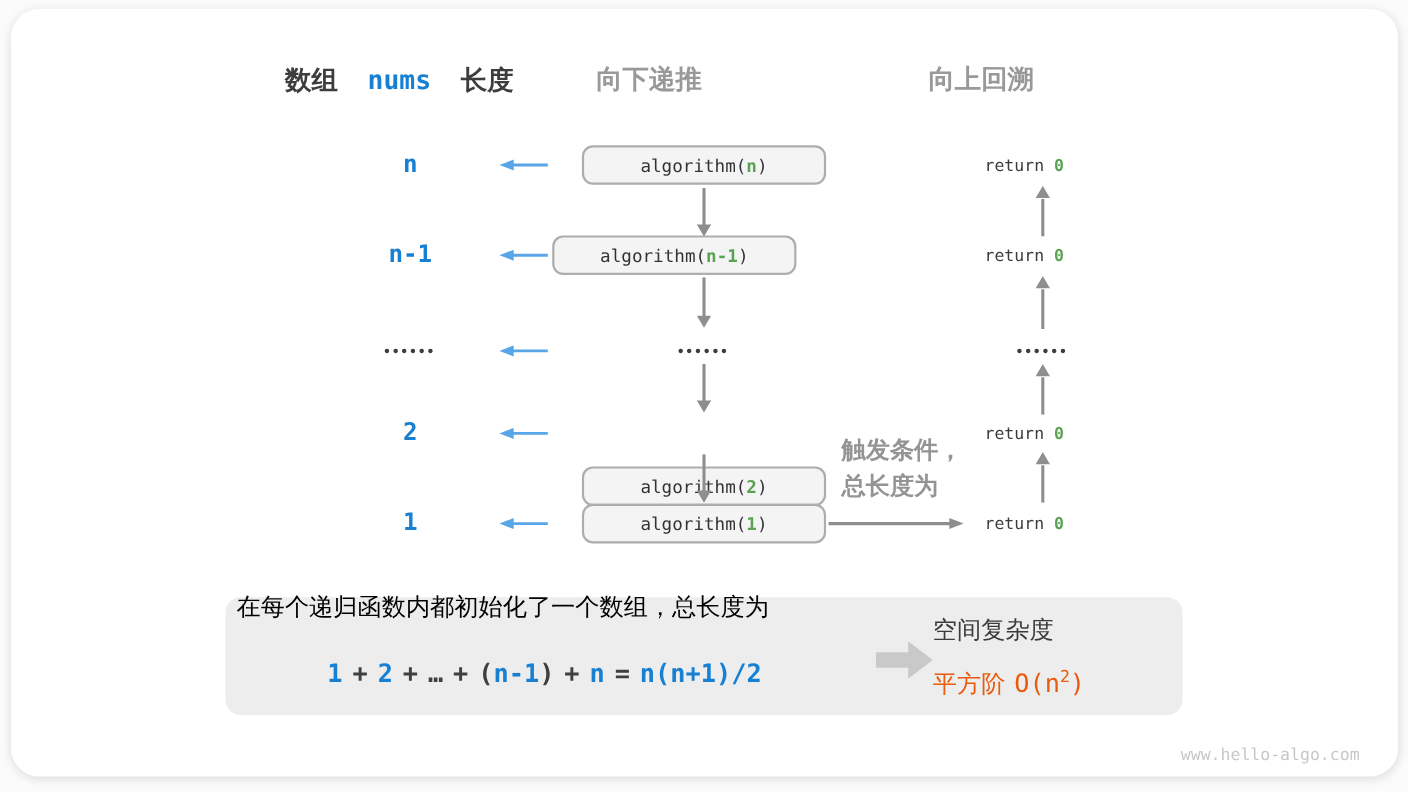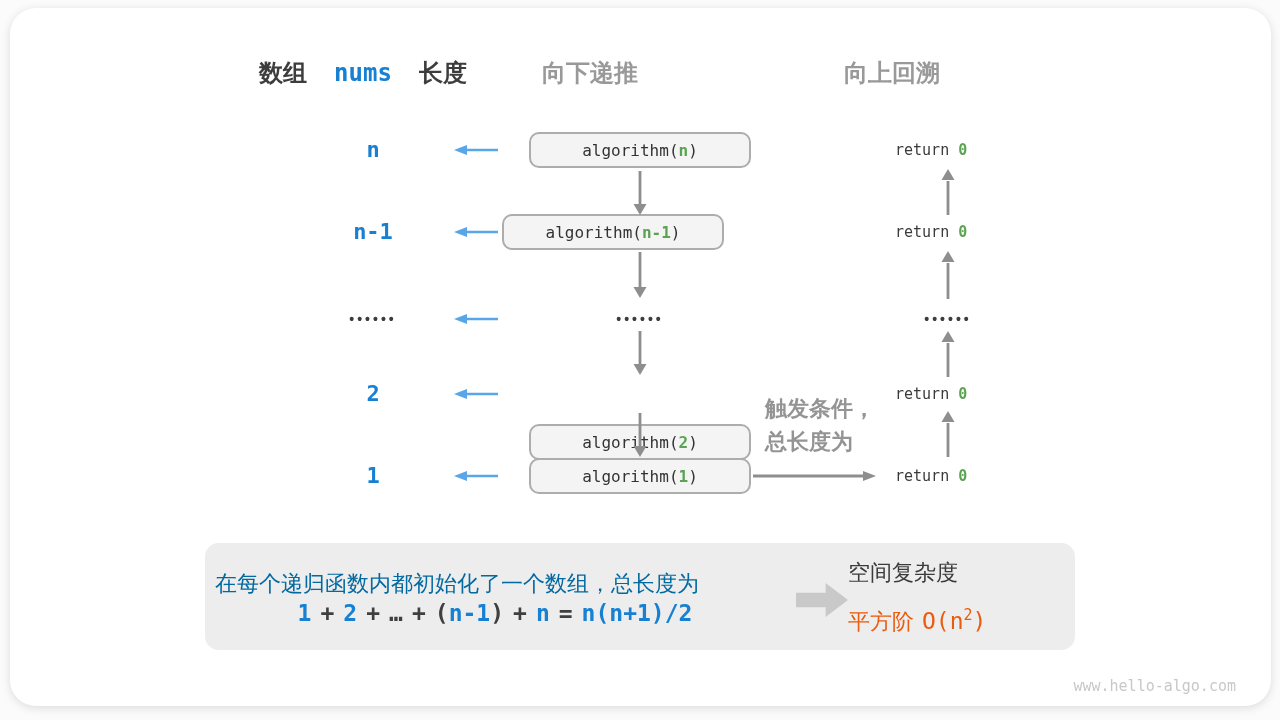--- a/index.html
+++ b/index.html
@@ -50,21 +50,21 @@
   .arrow-blue line { stroke:var(--light-blue,#58a6e8); stroke-width:2.6; }
   .arrow-blue polygon { fill:var(--light-blue,#58a6e8); }
   .arrow-gray line { stroke:var(--gray-arrow,#8e8e8e); stroke-width:2.8; }
   .arrow-gray polygon { fill:var(--gray-arrow,#8e8e8e); }
 
   
   .annot { font-size:22px; font-weight:bold; color:#949494; height:28px; line-height:28px; }
 
   
   .panel { left:205px; top:543px; width:870px; height:107px; background:#ededed; border-radius:14px; }
-  .sum-line1 { left:215px; top:570px; width:560px; font-size:22px; color:#0369a1; height:28px; line-height:28px; }
+  .sum-line1 { left:215px; top:538px; width:560px; font-size:22px; color:#000000; height:28px; line-height:28px; }
   .formula { left:215px; top:600px; width:560px; height:30px;
              display:flex; justify-content:center; align-items:baseline; gap:9px;
              font-family:"DejaVu Sans Mono",monospace; font-weight:bold; font-size:23px; }
   .formula .num { color:var(--blue,#1780d2); }
   .formula .op { color:#3f3f3f; }
   .block-arrow { left:796px; top:583px; width:52px; height:34px; background:#c9c9c9;
                  clip-path:polygon(0% 29%, 57% 29%, 57% 0%, 100% 50%, 57% 100%, 57% 71%, 0% 71%); }
   .res-title { left:848px; top:559px; width:200px; font-size:22px; font-weight:normal; color:#3b3b3b; height:28px; line-height:28px; }
   .res-order { left:848px; top:599px; width:200px; font-size:22px; font-weight:normal;
                color:var(--orange,#ea5b0e); height:32px; line-height:32px; }

